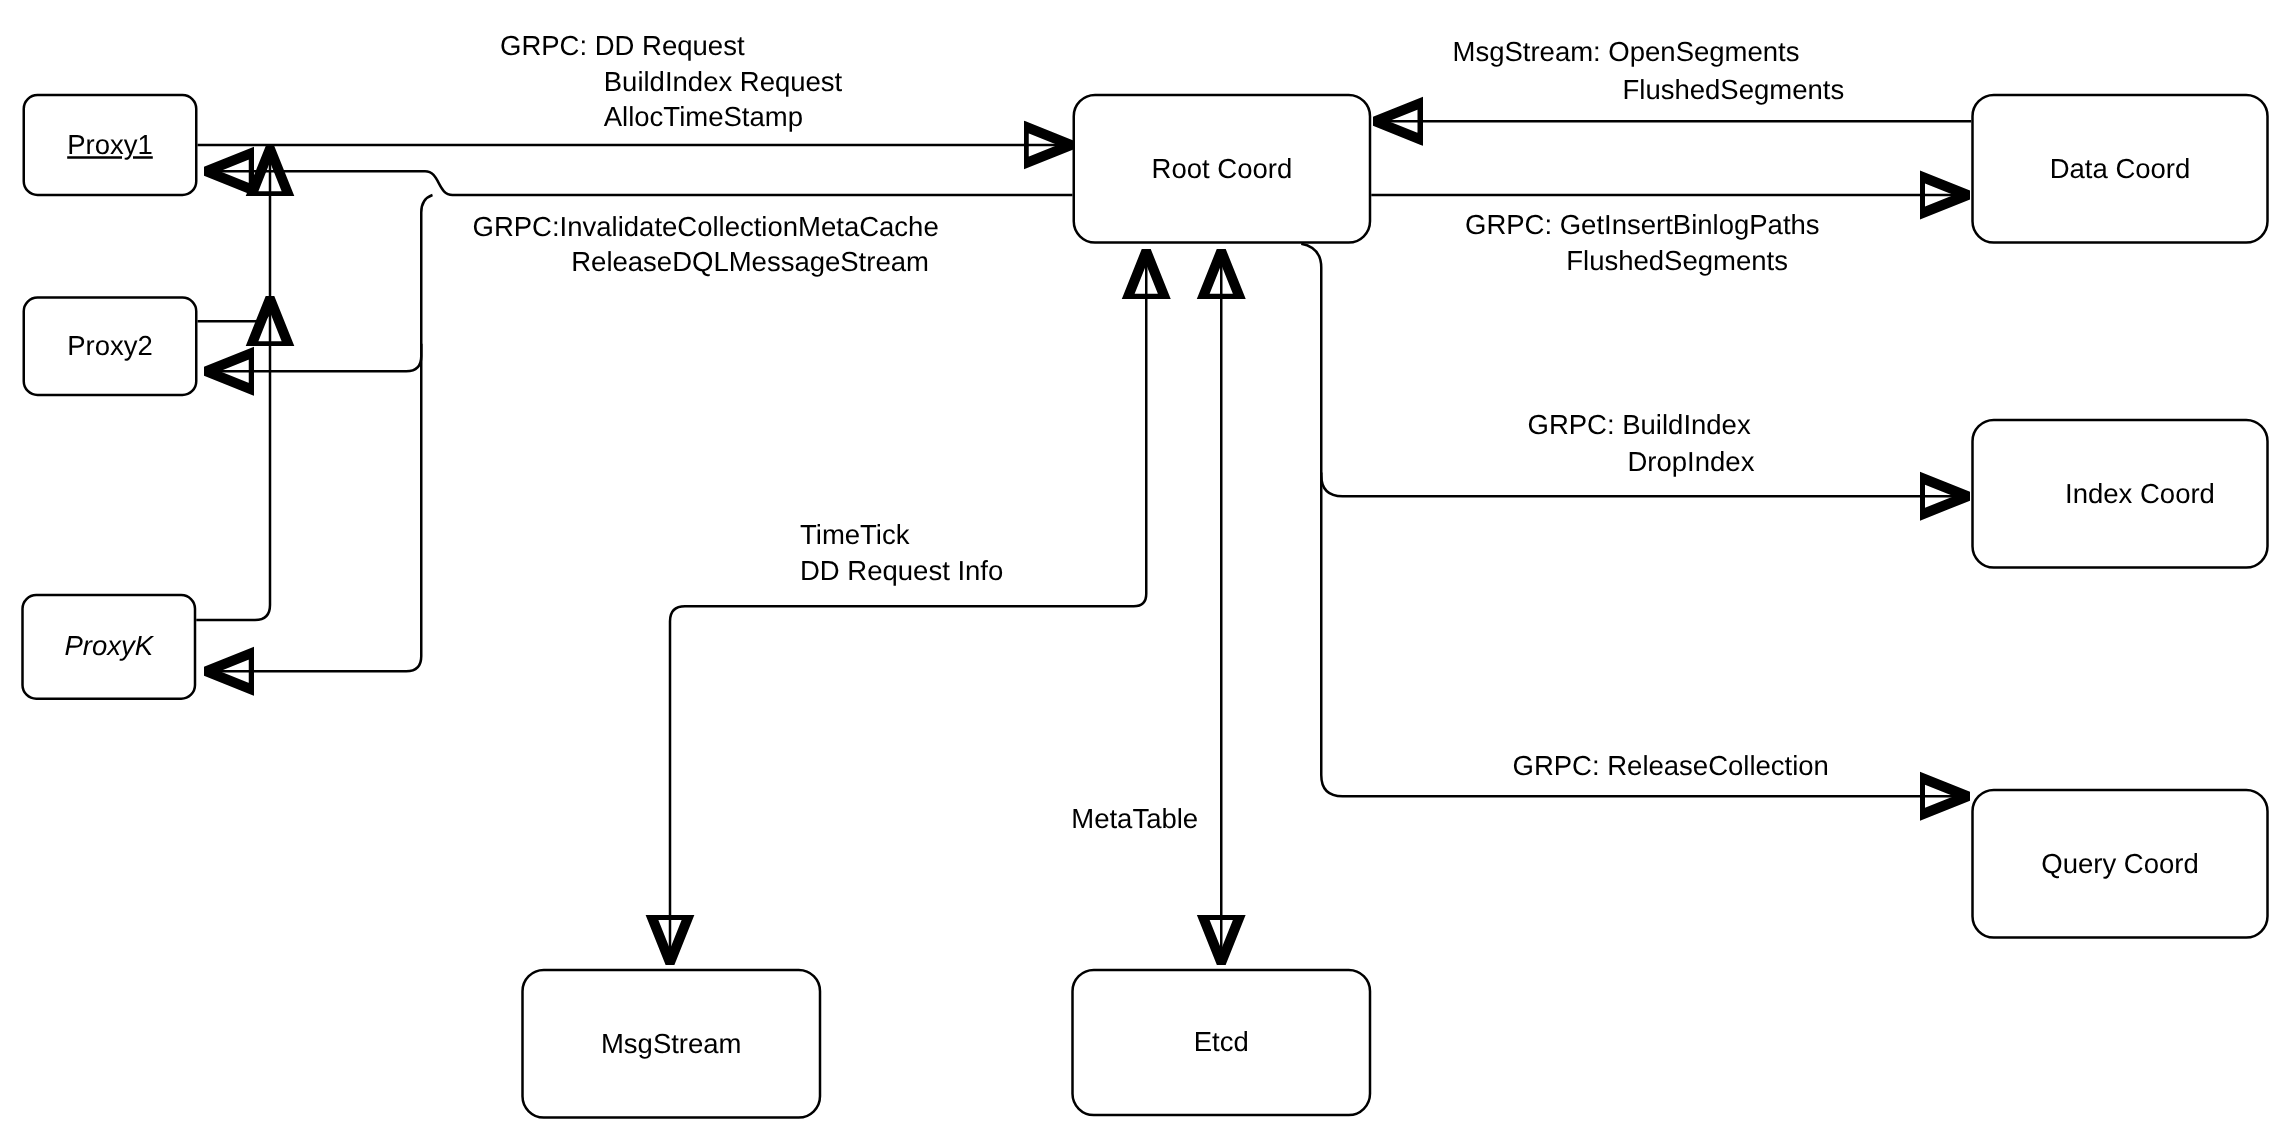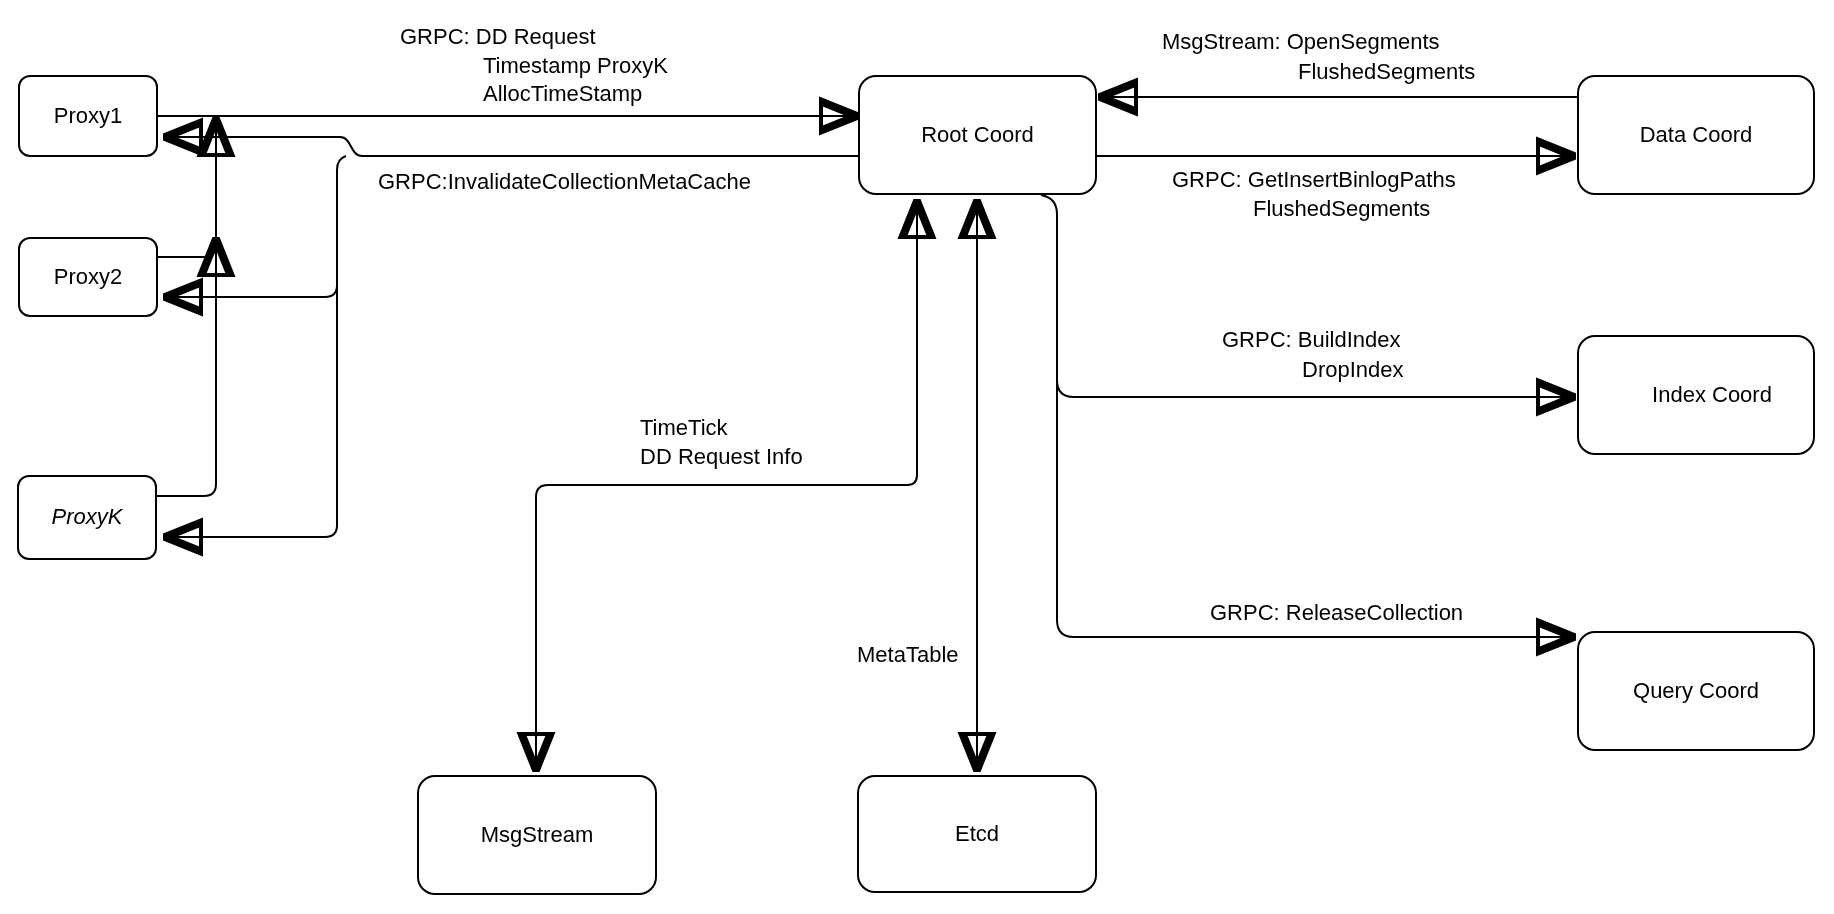--- a/index.html
+++ b/index.html
@@ -17,21 +17,21 @@
     position:absolute;
     box-sizing:border-box;
     background:#fff;
     border:2px solid #000;
     display:flex;align-items:center;justify-content:center;
     font-size:22px;line-height:1.2;
     text-align:center;
   }
   .small{border-radius:12px;}
   .big{border-radius:18px;}
-  #n-proxy1{left:18px;top:75px;width:140px;height:82px;}
+  #n-proxy1{left:18px;top:75px;width:140px;height:82px;text-decoration:underline;}
   #n-proxy2{left:18px;top:237px;width:140px;height:80px;}
   #n-proxyk{left:17px;top:475px;width:140px;height:85px;font-style:italic;}
   #n-root{left:858px;top:75px;width:239px;height:120px;}
   #n-data{left:1577px;top:75px;width:238px;height:120px;}
   #n-index{left:1577px;top:335px;width:238px;height:120px;padding-left:32px;}
   #n-query{left:1577px;top:631px;width:238px;height:120px;}
   #n-msgstream{left:417px;top:775px;width:240px;height:120px;}
   #n-etcd{left:857px;top:775px;width:240px;height:118px;}
   .elabel{
     position:absolute;
@@ -103,24 +103,25 @@
     <span>Query Coord</span>
   </div>
   <div class="node big" id="n-msgstream">
     <span>MsgStream</span>
   </div>
   <div class="node big" id="n-etcd">
     <span>Etcd</span>
   </div>
 
   <div class="elabel" id="l-dd-0">GRPC: DD Request</div>
-  <div class="elabel" id="l-dd-1">Timestamp ProxyK</div>
+  <div class="elabel" id="l-dd-1">BuildIndex Request</div>
   <div class="elabel" id="l-dd-2">AllocTimeStamp</div>
 
   <div class="elabel" id="l-inv-0">GRPC:InvalidateCollectionMetaCache</div>
+  <div class="elabel" id="l-inv-1">ReleaseDQLMessageStream</div>
 
   <div class="elabel" id="l-ms-0">MsgStream: OpenSegments</div>
   <div class="elabel" id="l-ms-1">FlushedSegments</div>
 
   <div class="elabel" id="l-gib-0">GRPC: GetInsertBinlogPaths</div>
   <div class="elabel" id="l-gib-1">FlushedSegments</div>
 
   <div class="elabel" id="l-bi-0">GRPC: BuildIndex</div>
   <div class="elabel" id="l-bi-1">DropIndex</div>
 

